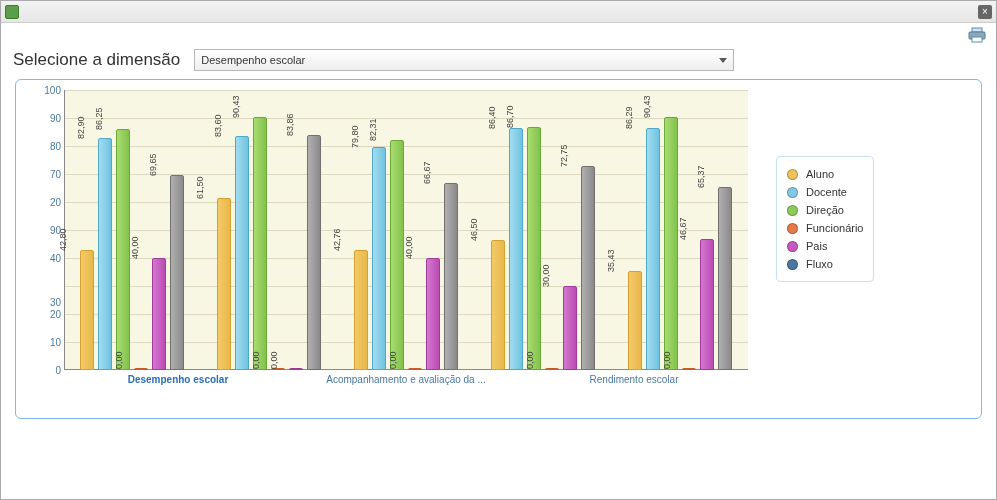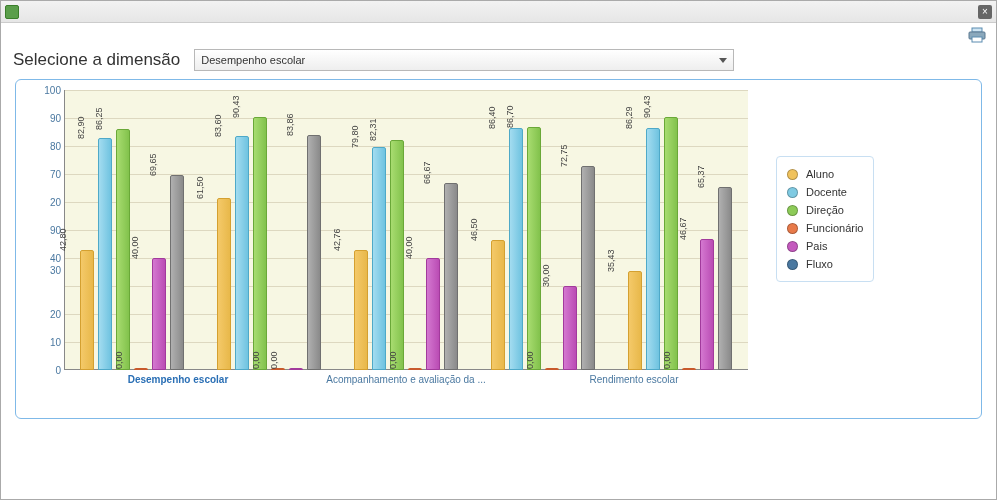--- a/index.html
+++ b/index.html
@@ -90,21 +90,21 @@
             <div class="grid" style="top: 112px;"></div>
             <div class="grid" style="top: 84px;"></div>
             <div class="grid" style="top: 56px;"></div>
             <div class="grid" style="top: 28px;"></div>
             <div class="grid" style="top: 0px;"></div>
           </div>
         <div class="yaxis" id="yaxis">
             <div class="ytick" style="top: 280px;">0</div>
             <div class="ytick" style="top: 252px;">10</div>
             <div class="ytick" style="top: 224px;">20</div>
-            <div class="ytick" style="top: 180px; margin-left: 28px;">30</div>
+            <div class="ytick" style="top: 212px; margin-left: 28px;">30</div>
             <div class="ytick" style="top: 168px;">40</div>
             <div class="ytick" style="top: 140px;">90</div>
             <div class="ytick" style="top: 112px;">20</div>
             <div class="ytick" style="top: 84px;">70</div>
             <div class="ytick" style="top: 56px;">80</div>
             <div class="ytick" style="top: 28px;">90</div>
             <div class="ytick" style="top: 0px;">100</div>
           </div>
         <div class="groups" id="groups">
             <div class="group">

